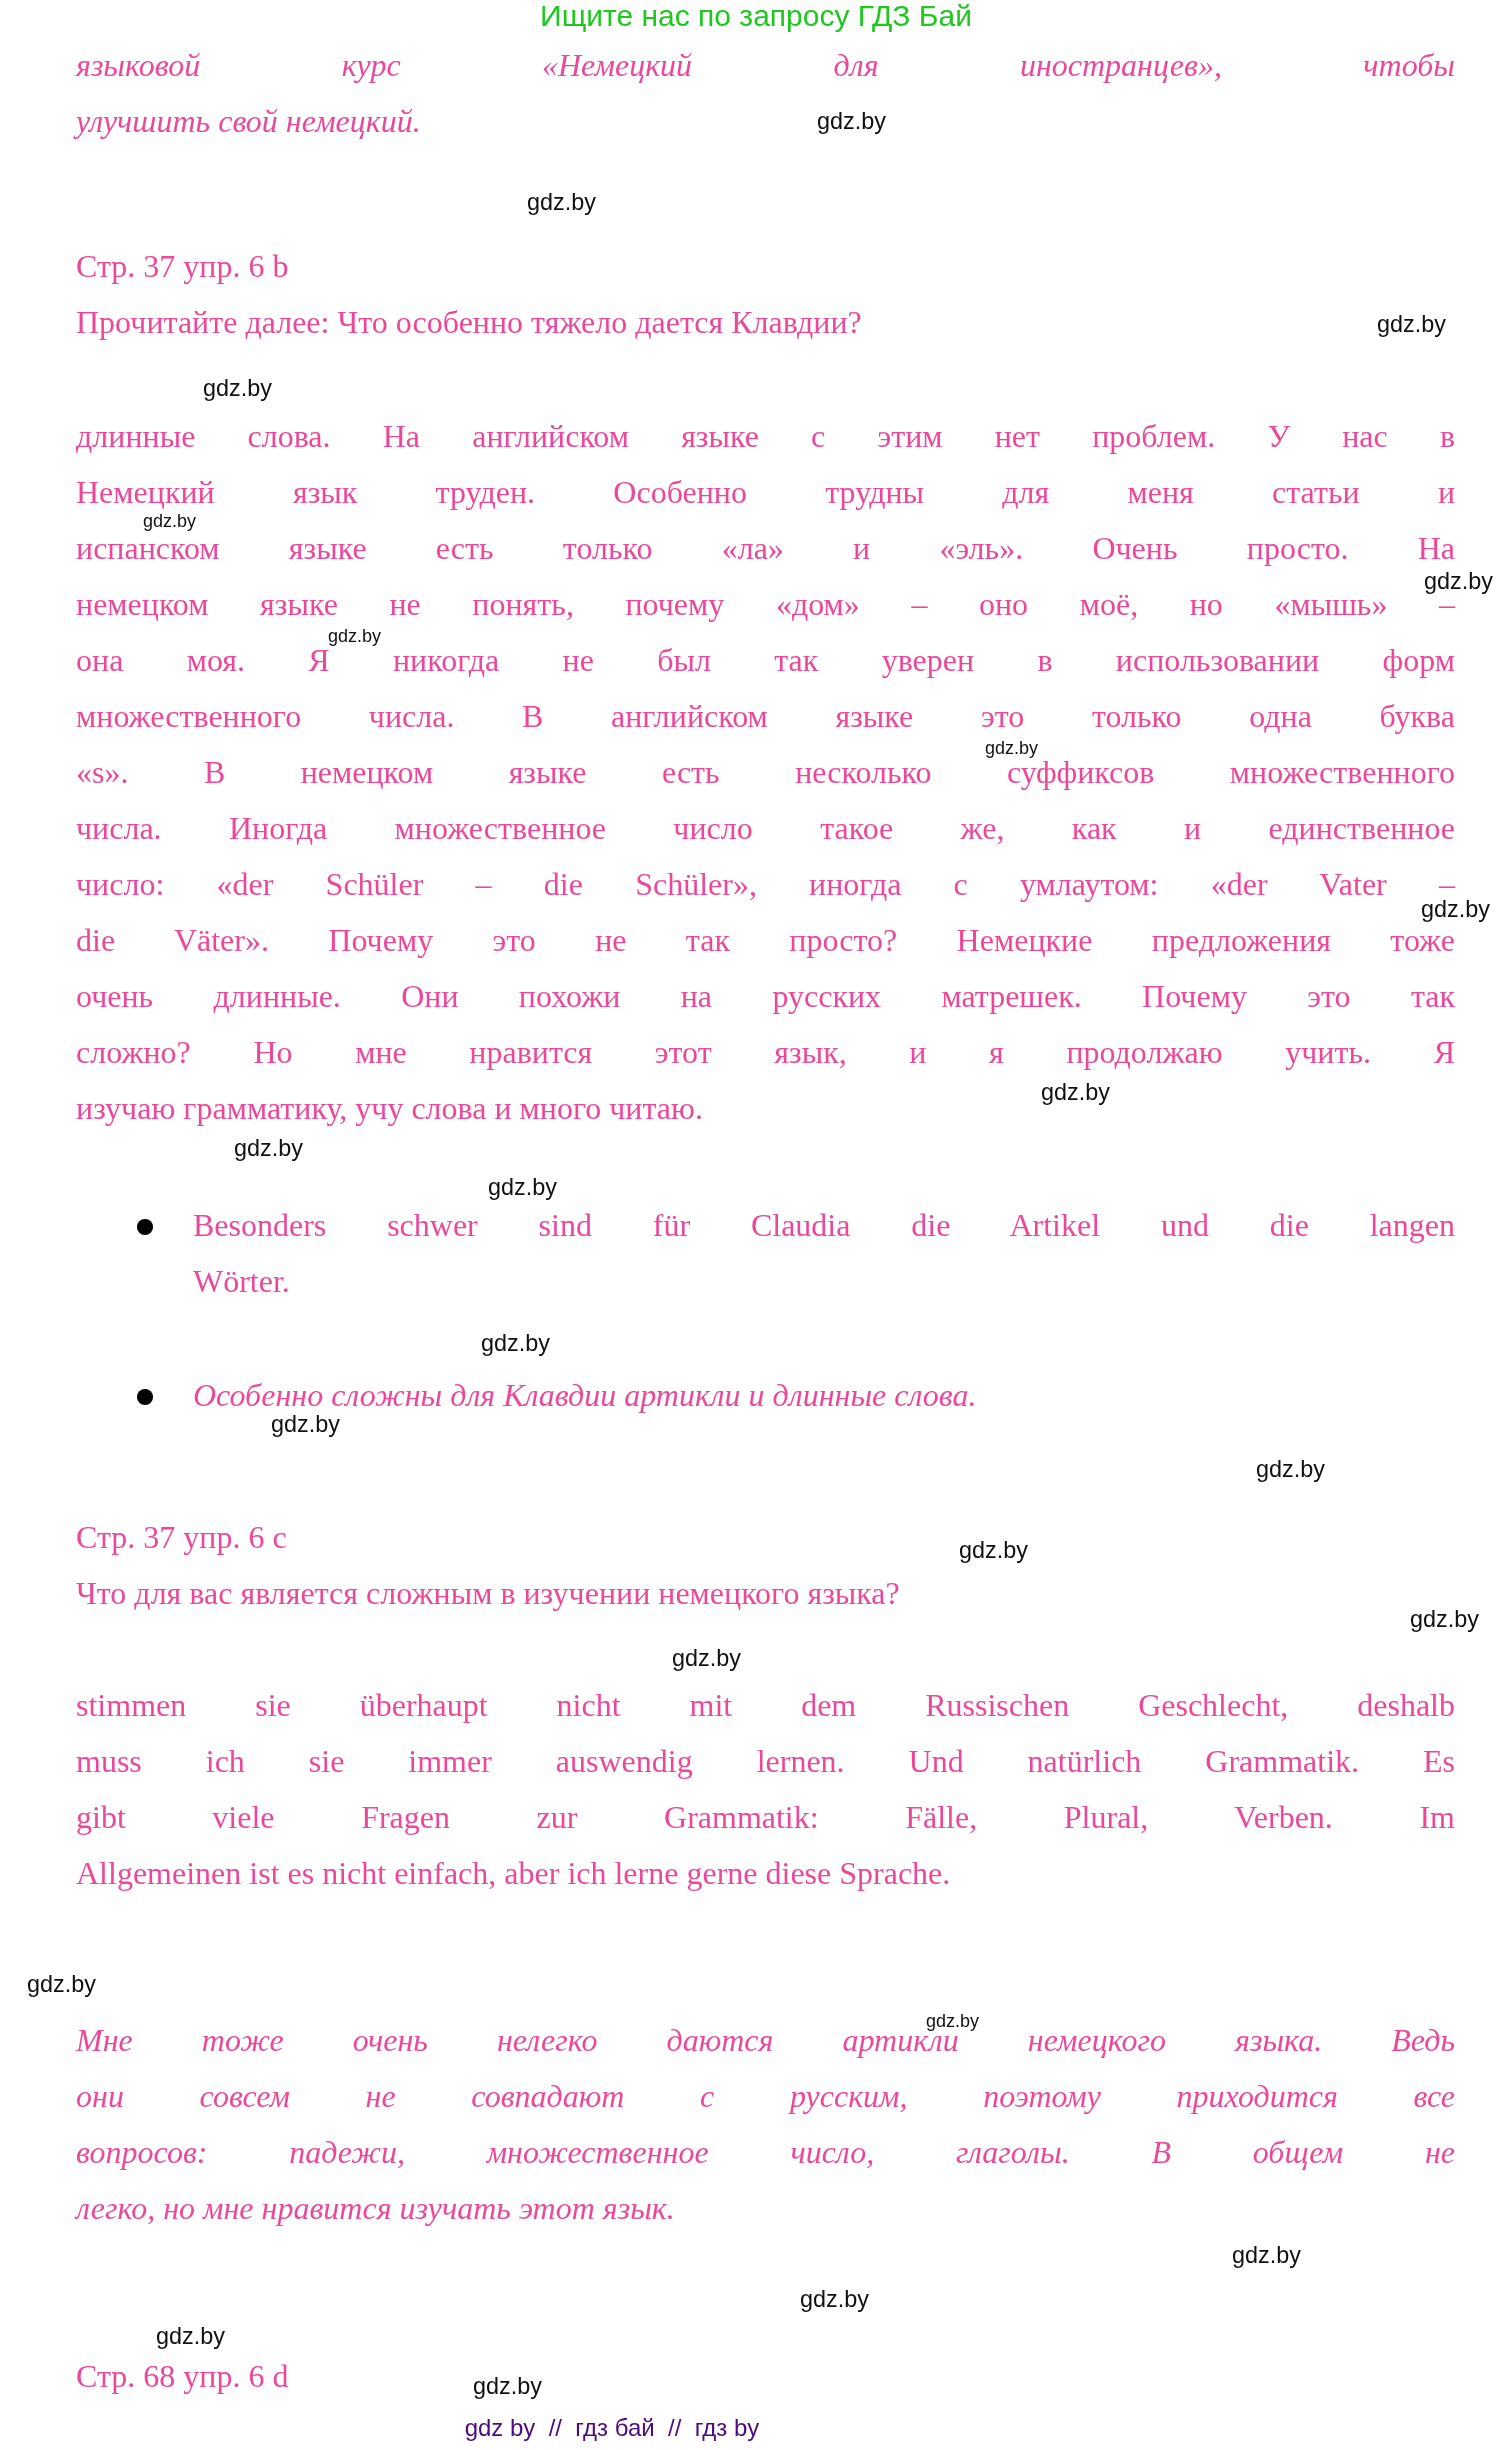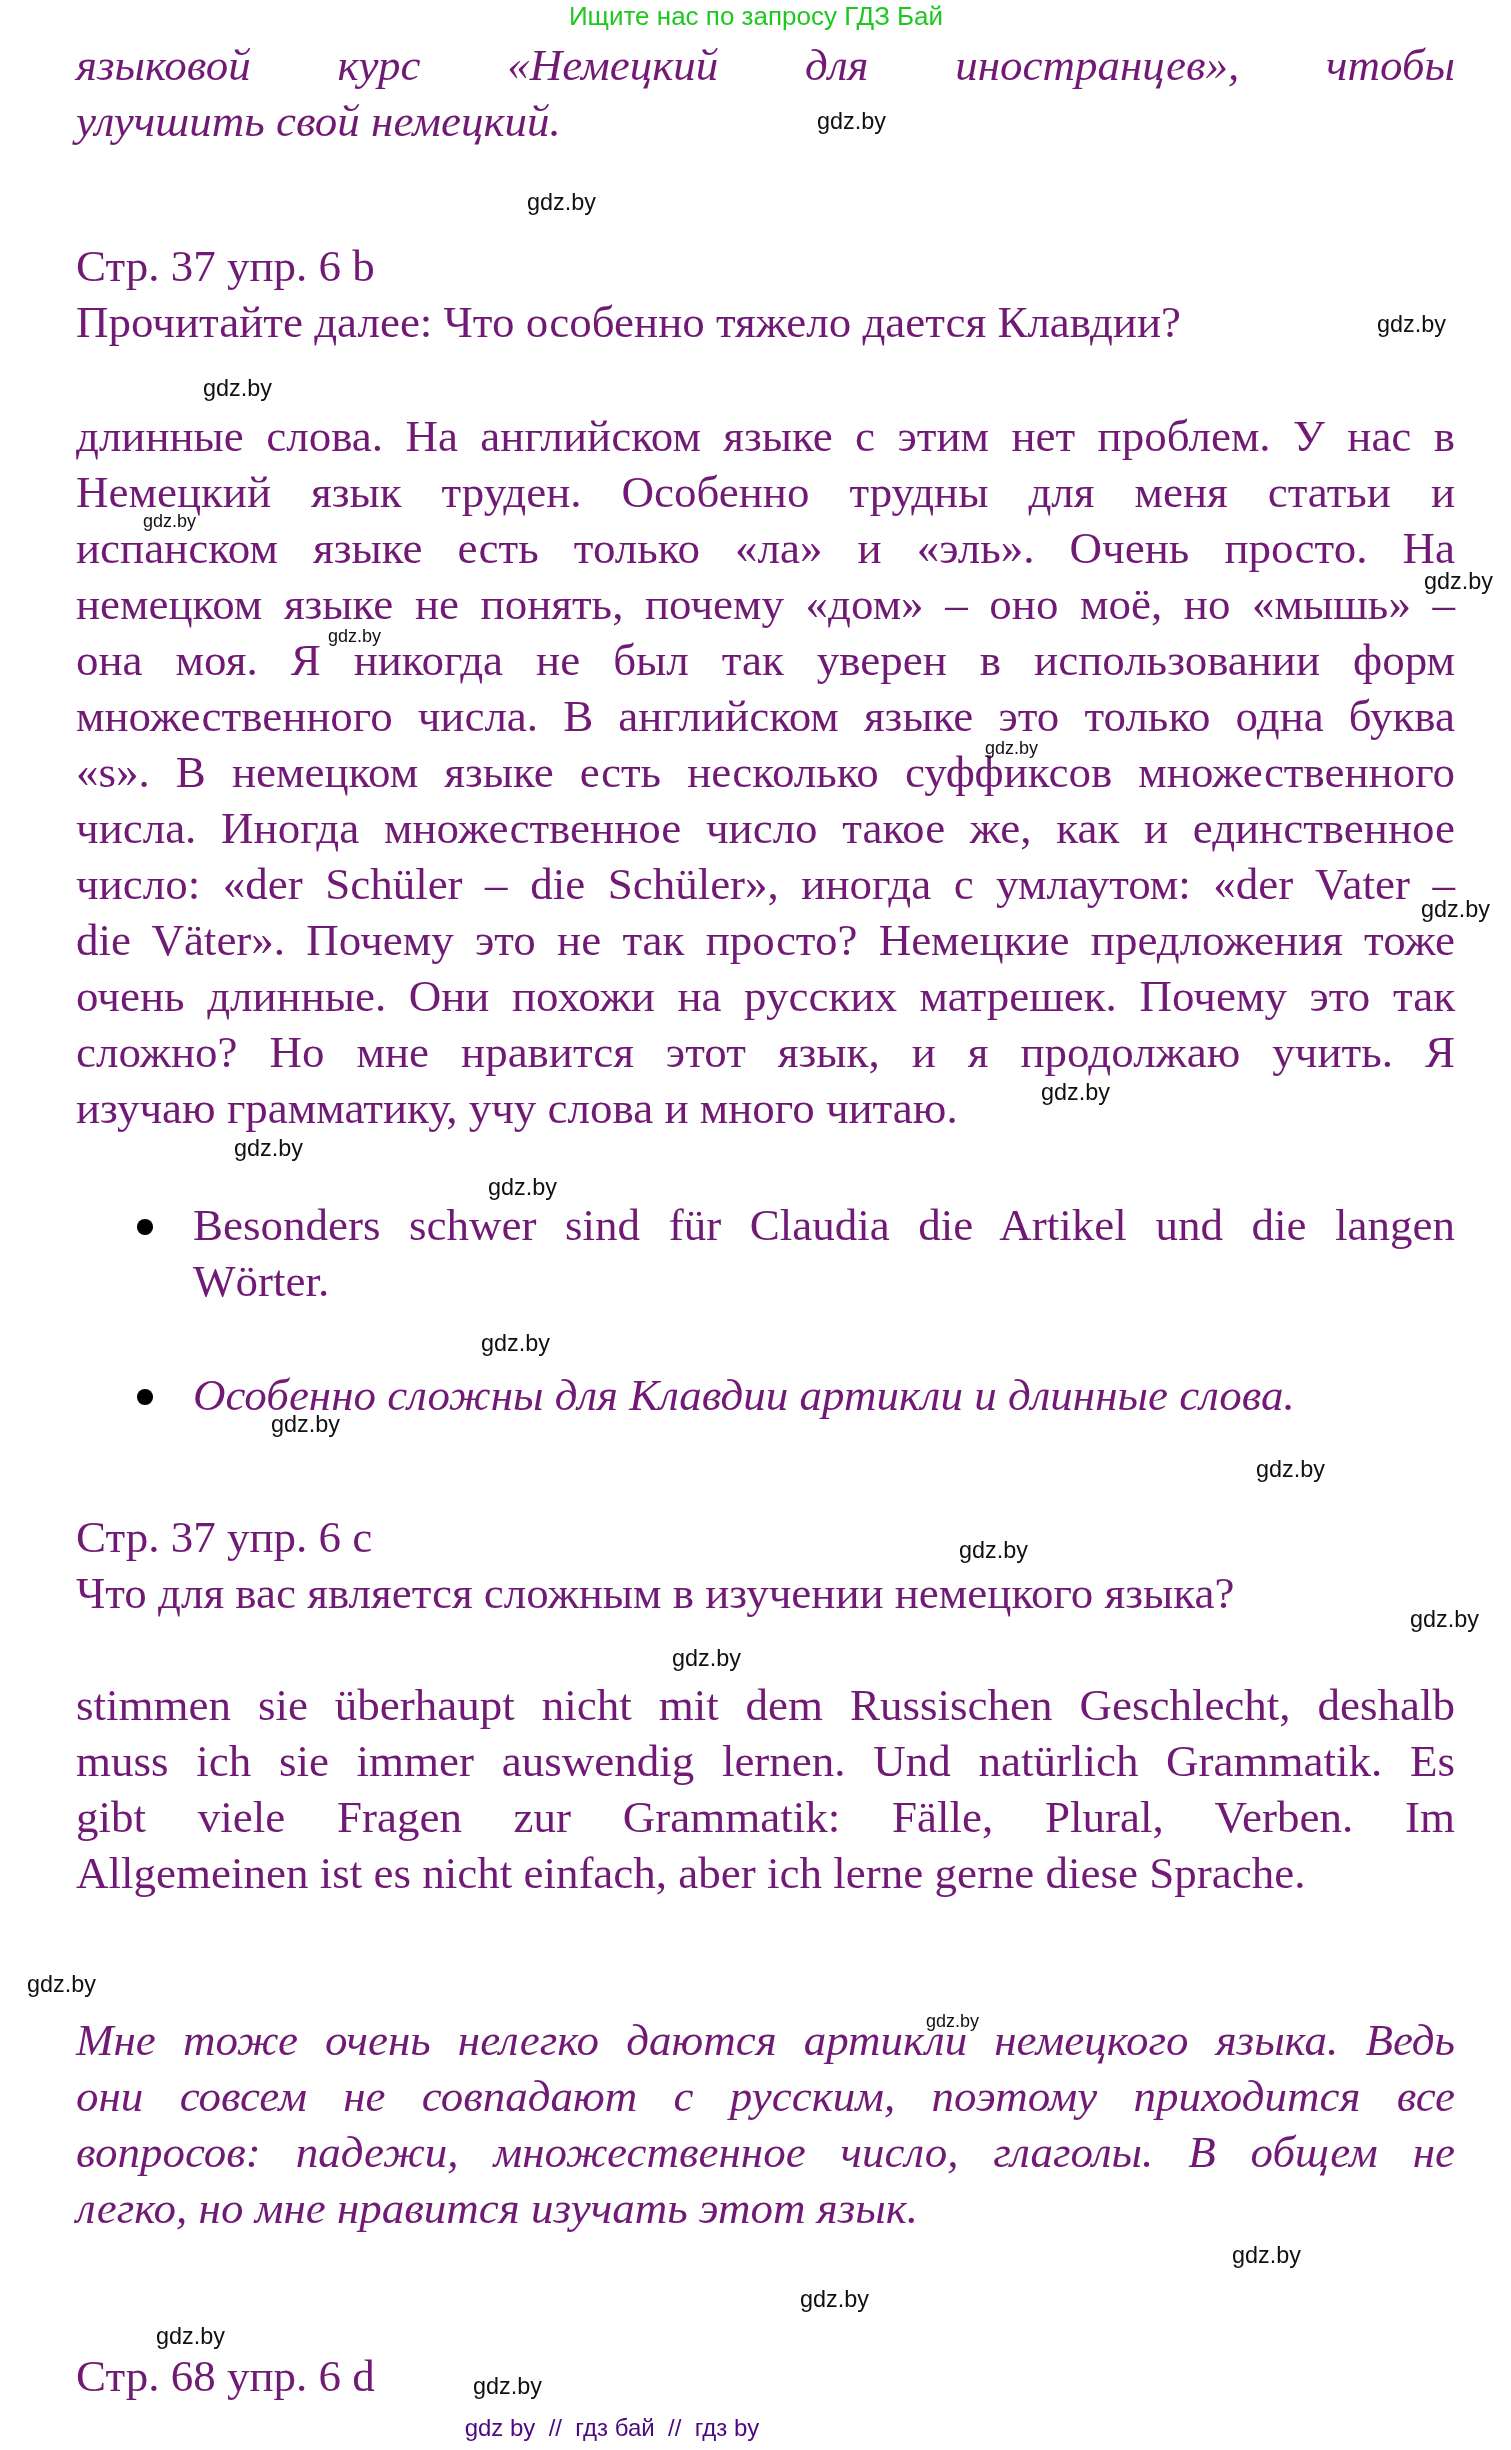--- a/index.html
+++ b/index.html
@@ -1,28 +1,28 @@
 <!DOCTYPE html>
 <html style="font-size:12.5px"><head>
 <meta charset="utf-8">
 <style>
   html, body { margin: 0; padding: 0; background: #ffffff; }
   body { width: 1512px; height: 2450px; position: relative; overflow: hidden; }
   .banner {
     position: absolute; top: 1.6px; left: 0; width: 1512px; text-align: center;
-    font-family: "Liberation Sans", sans-serif; font-size: 26px; color: #1ec81e;
+    font-family: "Liberation Sans", sans-serif; font-size: 30px; color: #1ec81e;
     line-height: 28px;
   }
   .footer {
     position: absolute; top: 2412px; left: 0; width: 1224px; text-align: center;
     font-family: "Liberation Sans", sans-serif; font-size: 24px; color: #4b0a82;
     line-height: 31px; white-space: pre;
   }
   .serif {
-    font-family: "Liberation Serif", serif; font-size: 45px; color: #701a75;
+    font-family: "Liberation Serif", serif; font-size: 32px; color: #ec4899;
     line-height: 56px; position: absolute;
   }
   .block { left: 76px; width: 1379px; }
   .ital { font-style: italic; }
   .just-line { display: block; text-align: justify; text-align-last: justify; }
   .last-line { display: block; text-align: left; }
   .bullet-row { position: absolute; left: 0; width: 1512px; }
   .bullet-dot {
     position: absolute; left: 137px; width: 15.6px; height: 15.6px; border-radius: 50%;
     background: #000;

